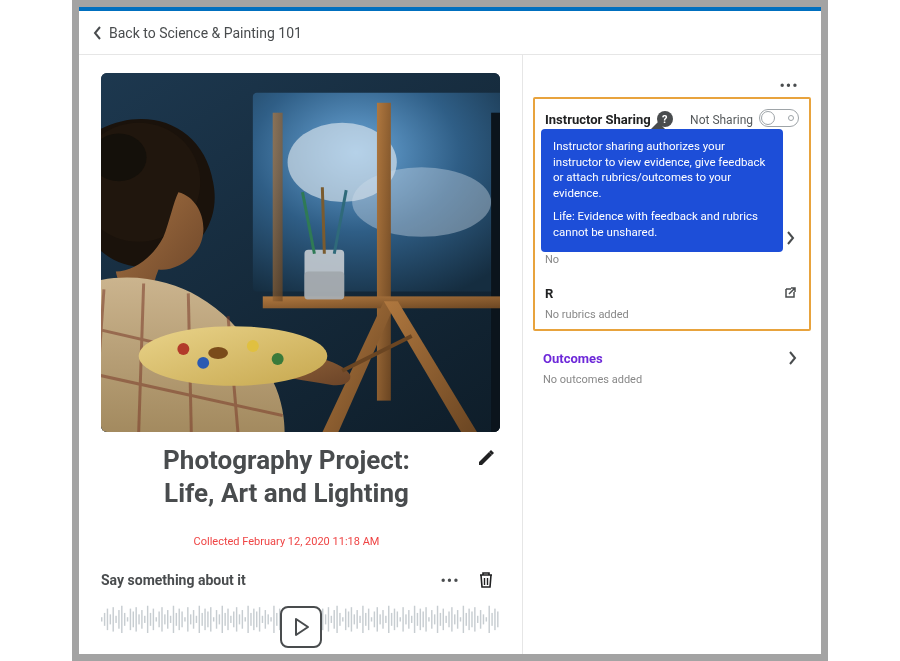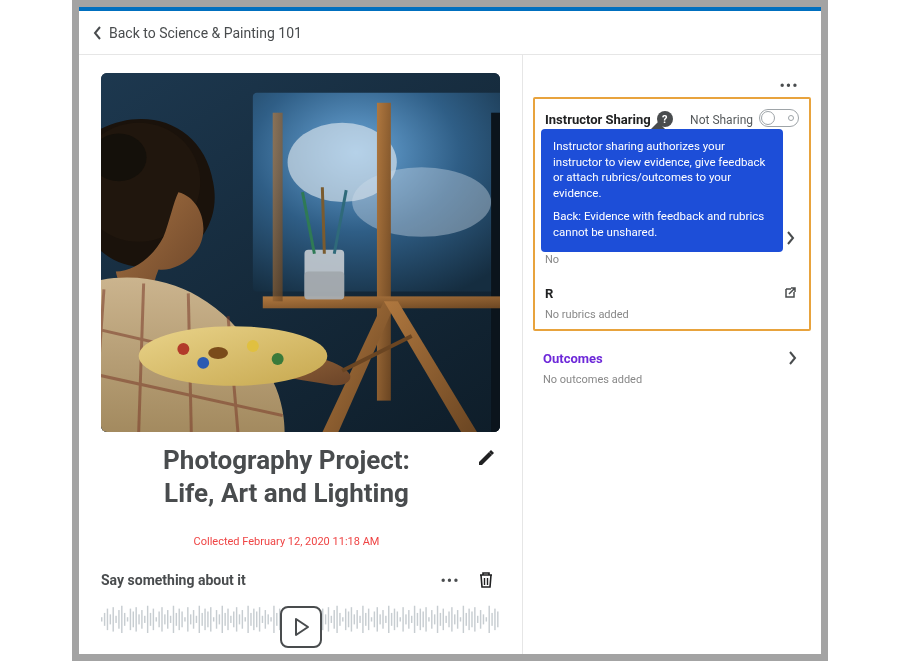--- a/index.html
+++ b/index.html
@@ -335,21 +335,21 @@
             <span class="spacer"></span>
             <span class="notshared">Not Sharing</span>
             <span class="toggle">
               <span class="knob"></span>
               <span class="dot"></span>
             </span>
           </div>
 
           <div class="tooltip">
             <p>Instructor sharing authorizes your instructor to view evidence, give feedback or attach rubrics/outcomes to your evidence.</p>
-            <p>Back: Evidence with feedback and rubrics cannot be unshared.</p>
+            <p>Life: Evidence with feedback and rubrics cannot be unshared.</p>
           </div>
 
           <div class="panel" style="margin-top:98px;">
             <div class="panelrow">
               <span class="ghost-letter">E</span>
               <span class="spacer"></span>
               <span class="chev-r">
                 <svg width="10" height="14" viewBox="0 0 10 14">
                     <path d="M3 1 L8 7 L3 13" fill="none" stroke="#494c4e" stroke-width="2"></path>
                   </svg>

